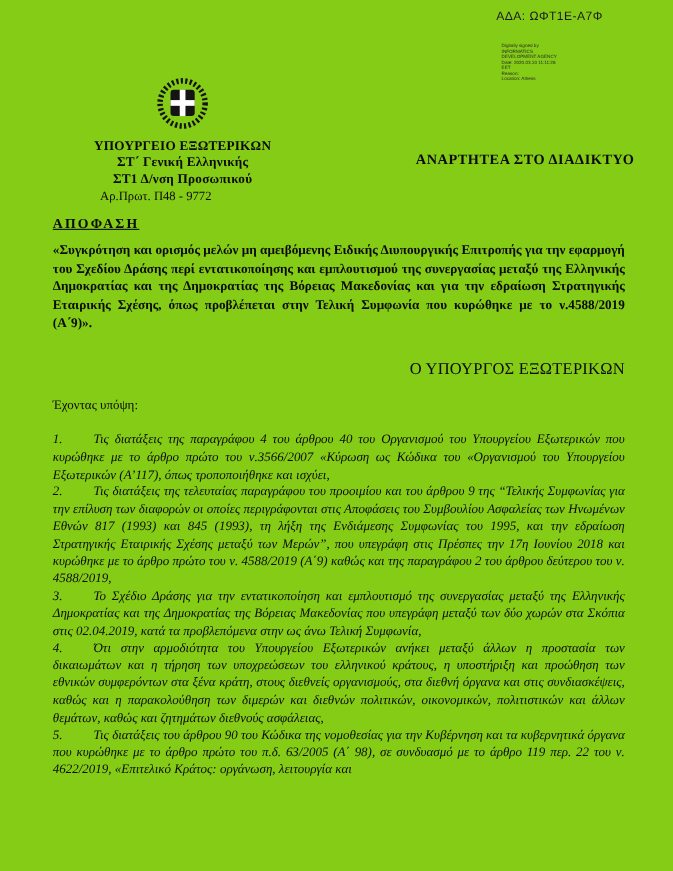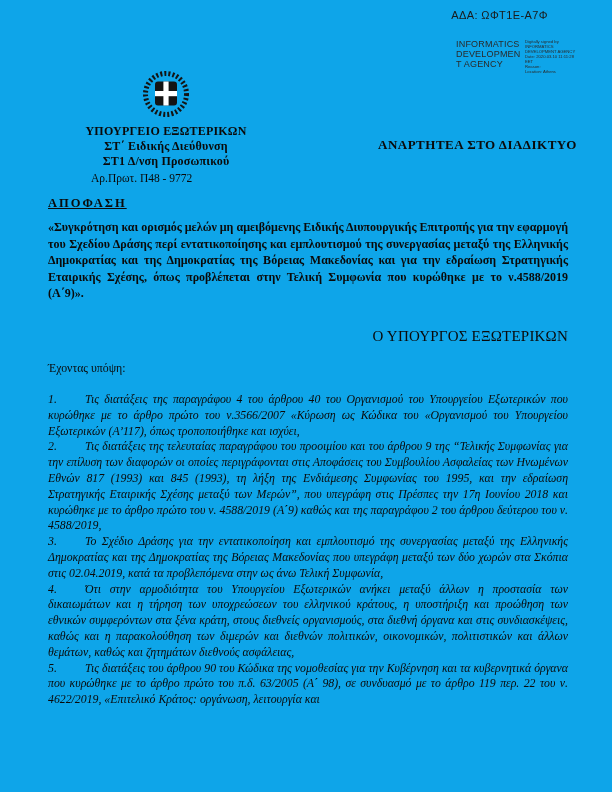--- a/index.html
+++ b/index.html
@@ -1,20 +1,20 @@
 <!DOCTYPE html>
 <html lang="el"><head>
 <meta charset="utf-8">
 <style>
   html, body { margin: 0; padding: 0; background: #ffffff; }
   .page {
     position: relative;
     width: 612px;
     height: 792px;
-    background: #0ea5e9;
+    background: #84cc16;
     color: #0a0a0a;
     font-family: "Liberation Serif", serif;
     overflow: hidden;
   }
 
   
   .ada {
     position: absolute;
     top: 9px;
     right: 64px;
@@ -128,41 +128,40 @@
   }
 </style>
 </head>
 <body>
 
 <div class="page">
 
   <div class="ada">ΑΔΑ: ΩΦΤ1Ε-Α7Φ</div>
 
   <div class="sig">
-    <div class="sig-agency">INFORMATICS DEVELOPMENT AGENCY</div>
     <div class="sig-details">Digitally signed by
 INFORMATICS
 DEVELOPMENT AGENCY
 Date: 2020.03.10 11:11:28
 EET
 Reason:
 Location: Athens</div>
   </div>
 
   <div class="header-left">
     <span class="emblem">
       <svg width="48" height="48" viewBox="0 0 48 48" aria-hidden="true">
         <circle cx="24" cy="24" r="20.5" fill="none" stroke="#141414" stroke-width="5" stroke-dasharray="2 2.1"></circle>
         <rect x="13" y="11.5" width="22" height="24" rx="3" fill="#141414"></rect>
         <rect x="21.4" y="11.5" width="5.2" height="24" fill="#ffffff"></rect>
         <rect x="13" y="21" width="22" height="5.2" fill="#ffffff"></rect>
       </svg>
     </span>
     <div class="hl-line">ΥΠΟΥΡΓΕΙΟ ΕΞΩΤΕΡΙΚΩΝ</div>
-    <div class="hl-line">ΣΤ΄ Ειδικής Διεύθυνση</div>
+    <div class="hl-line">ΣΤ΄ Γενική Ελληνικής</div>
     <div class="hl-line">ΣΤ1 Δ/νση Προσωπικού</div>
     <div class="protocol">Αρ.Πρωτ. Π48 - 9772</div>
   </div>
 
   <div class="anartitea">ΑΝΑΡΤΗΤΕΑ ΣΤΟ ΔΙΑΔΙΚΤΥΟ</div>
 
   <div class="content">
     <div class="decision-title">ΑΠΟΦΑΣΗ</div>
 
     <p class="subject">«Συγκρότηση και ορισμός μελών μη αμειβόμενης Ειδικής Διυπουργικής Επιτροπής για την εφαρμογή του Σχεδίου Δράσης περί εντατικοποίησης και εμπλουτισμού της συνεργασίας μεταξύ της Ελληνικής  Δημοκρατίας και της Δημοκρατίας της Βόρειας Μακεδονίας και για την εδραίωση Στρατηγικής Εταιρικής Σχέσης, όπως προβλέπεται στην Τελική Συμφωνία που κυρώθηκε με το ν.4588/2019 (Α΄9)».</p>

